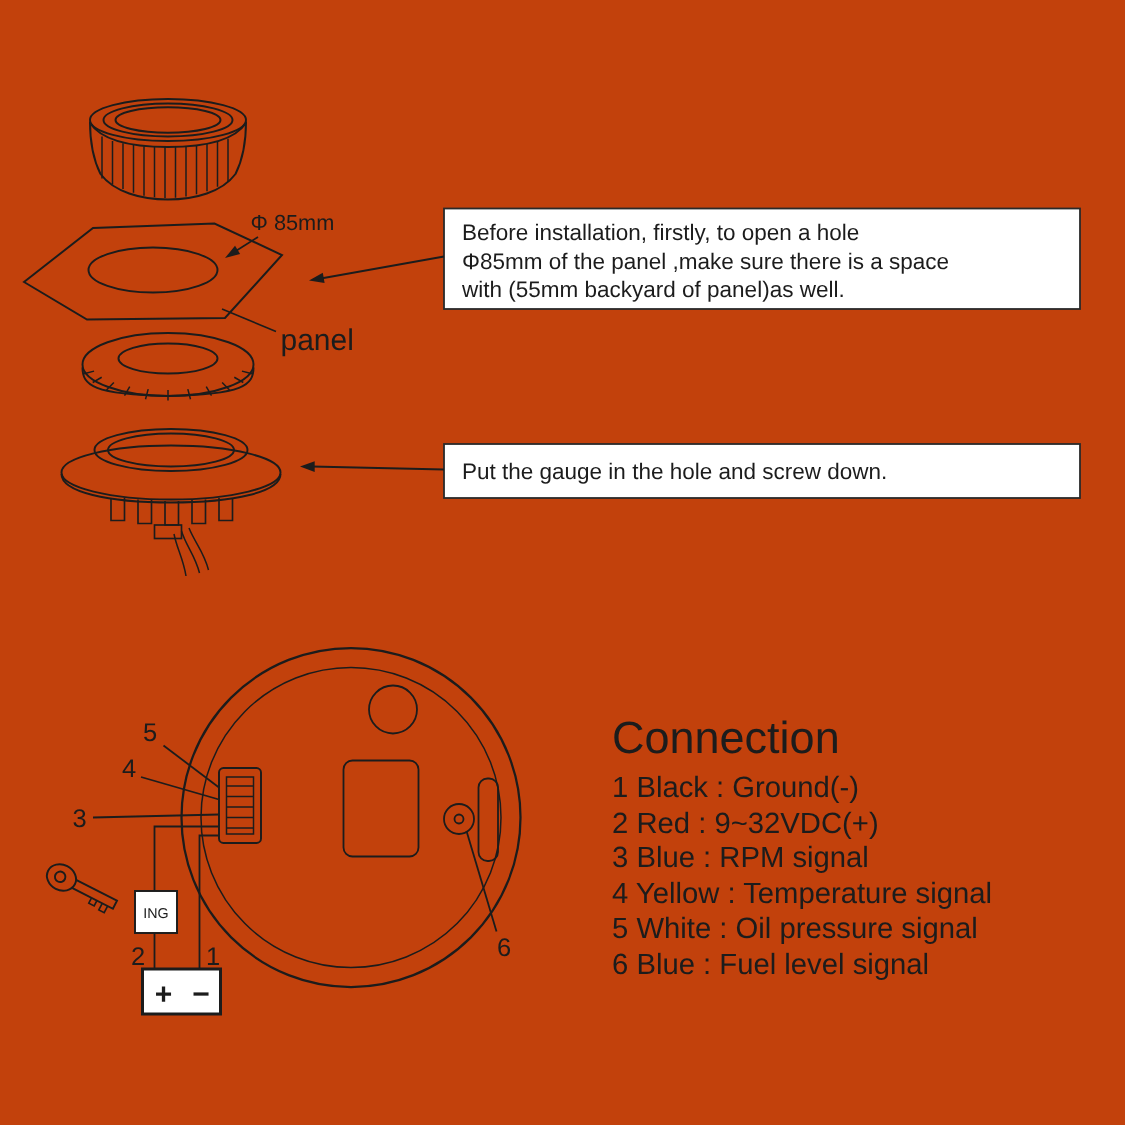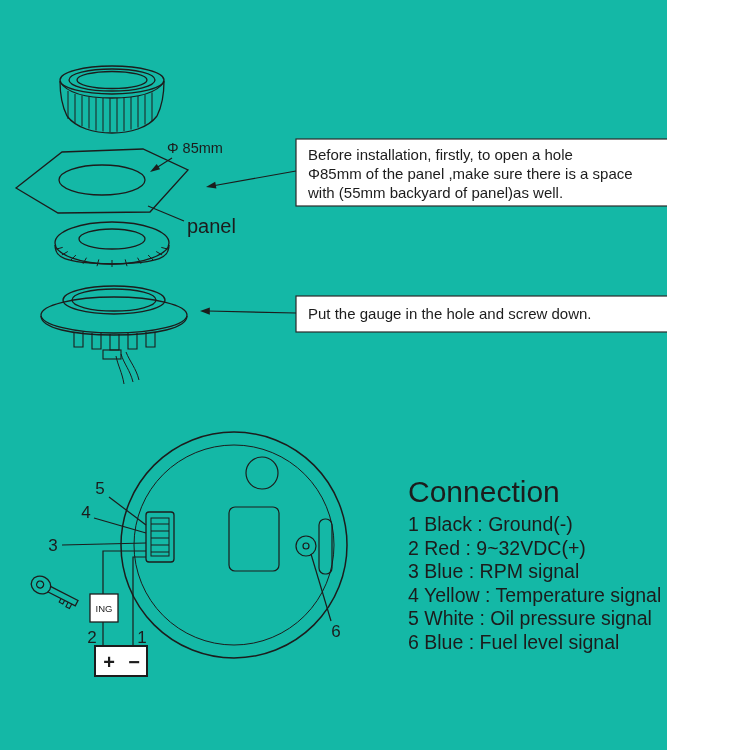--- a/index.html
+++ b/index.html
@@ -1,16 +1,16 @@
 <!DOCTYPE html>
 <html><head>
 <meta charset="utf-8">
 <style>
   html,body{margin:0;padding:0;background:#fff;}
-  #page{position:relative;width:667px;height:750px;background:#14b8a6;overflow:hidden;
+  #page{position:relative;width:750px;height:750px;background:#c2410c;overflow:hidden;
         font-family:"Liberation Sans",sans-serif;text-align:center;}
   svg text{font-family:"Liberation Sans",sans-serif;fill:#1c1c1c;stroke:none;}
   .t-small{font-size:14.5px;}
   .t-box{font-size:15px;}
   .t-num{font-size:17px;}
   .t-panel{font-size:20px;}
   .t-title{font-size:30px;}
   .t-item{font-size:19.5px;}
   .t-ing{font-size:9.5px;}
   .t-batt{font-size:20px;font-weight:bold;}

